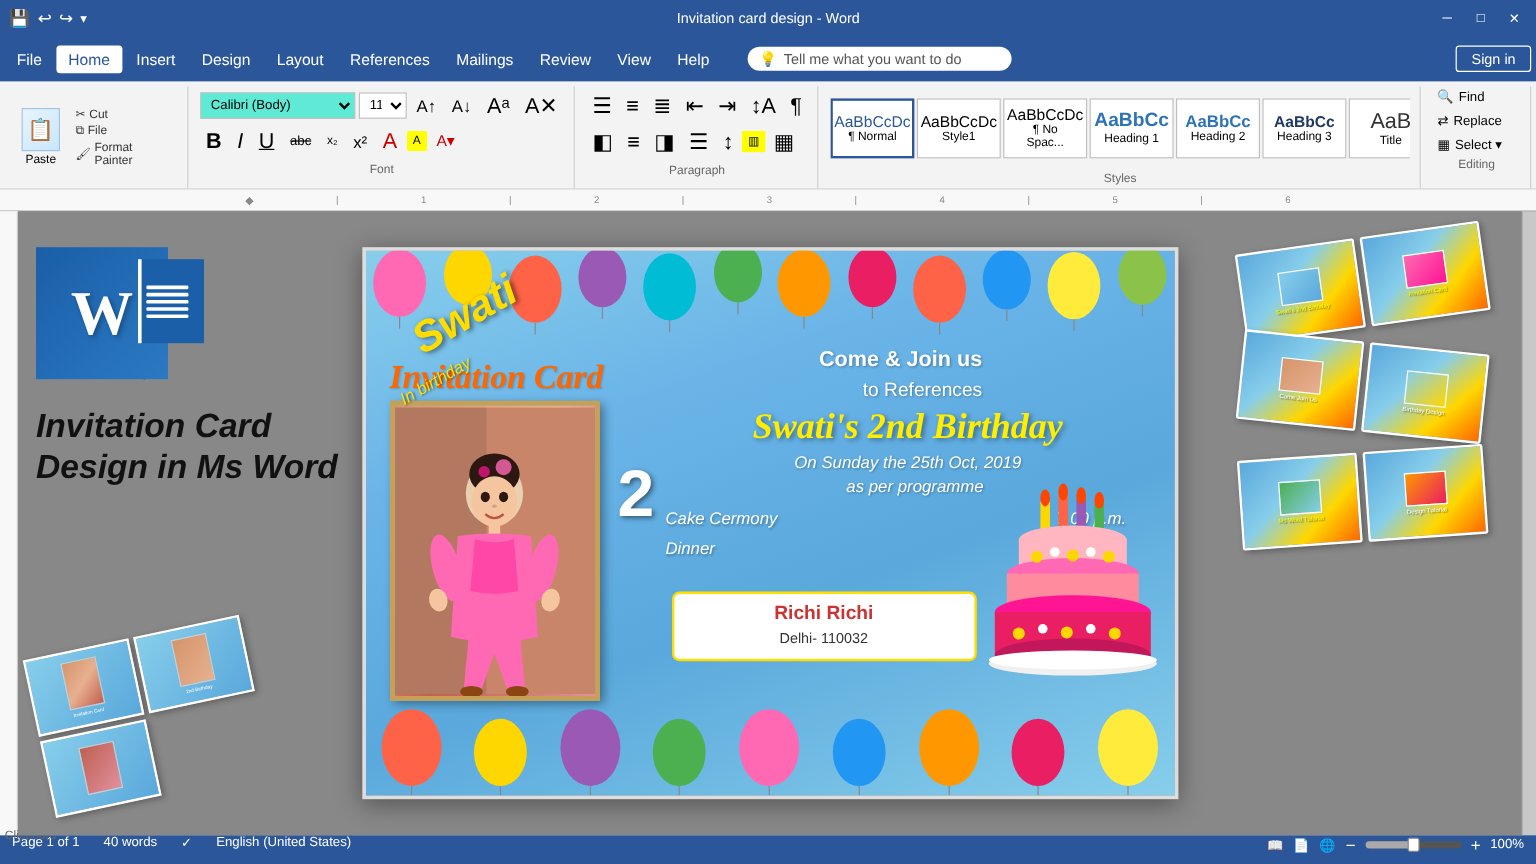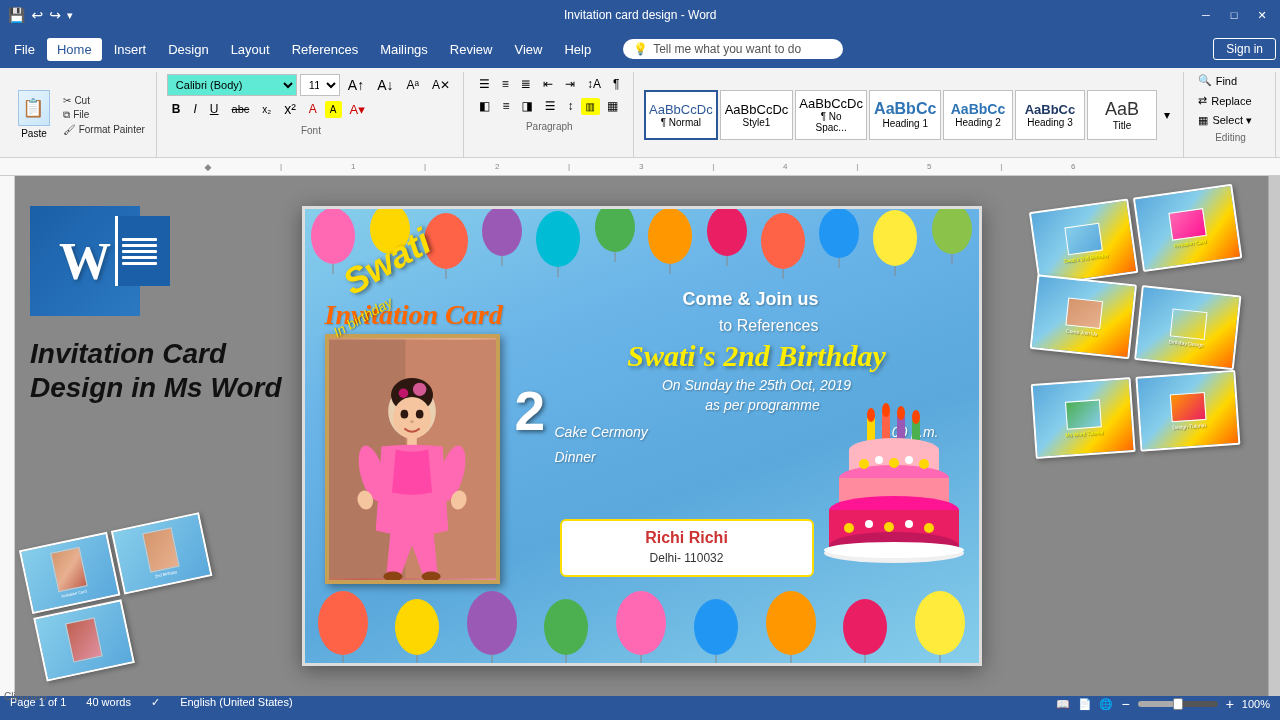--- a/index.html
+++ b/index.html
@@ -166,21 +166,21 @@
       font-size: 11px;
       padding: 1px 4px;
       height: 22px;
       width: 40px;
     }
     .ribbon-btn {
       border: 1px solid transparent;
       background: transparent;
       cursor: pointer;
       padding: 2px 4px;
-      font-size: 12px;
+      font-size: 18px;
       border-radius: 2px;
     }
 
     
     .styles-grid {
       display: flex;
       align-items: center;
       gap: 2px;
     }
     .style-item {
@@ -434,21 +434,21 @@
       display: flex;
       justify-content: space-between;
       color: white;
       font-size: 14px;
       font-style: italic;
       text-shadow: 1px 1px 2px rgba(0,0,0,0.3);
     }
 
     .address-box {
       position: absolute;
-      bottom: 86px;
+      bottom: 112px;
       left: 255px;
       right: 165px;
       background: white;
       border: 2px solid #ffdd00;
       border-radius: 6px;
       padding: 8px 20px;
       text-align: center;
     }
     .address-name {
       font-size: 16px;
@@ -774,20 +774,21 @@
         <div class="style-item">
           <span style="font-size:13px;color:#1f3864;font-weight:bold;">AaBbCc</span>
           <span style="font-size:10px;">Heading 3</span>
         </div>
         <div class="style-item">
           <span style="font-size:18px;color:#333;">AaB</span>
           <span style="font-size:10px;">Title</span>
         </div>
         <button class="ribbon-btn" style="align-self:stretch;padding:0 4px;">▾</button>
       </div>
+      <div class="ribbon-group-label">Styles</div>
     </div>
 
     <div class="ribbon-group" style="min-width:90px;">
       <div class="editing-btns">
         <div class="editing-btn">
           <span>🔍</span>
           <span>Find</span>
         </div>
         <div class="editing-btn">
           <span>⇄</span>

